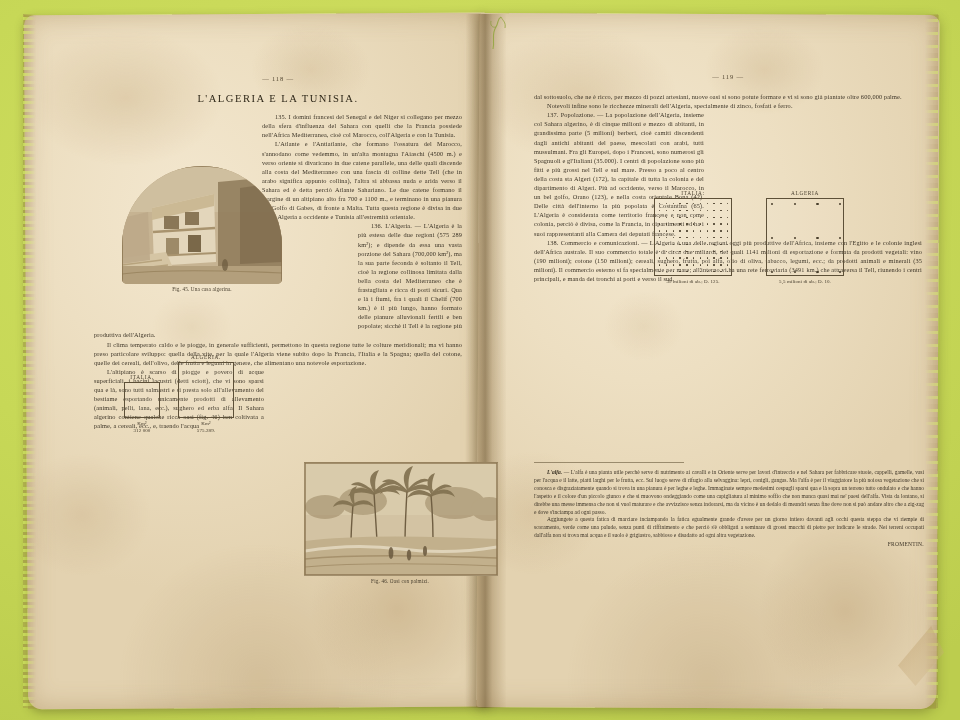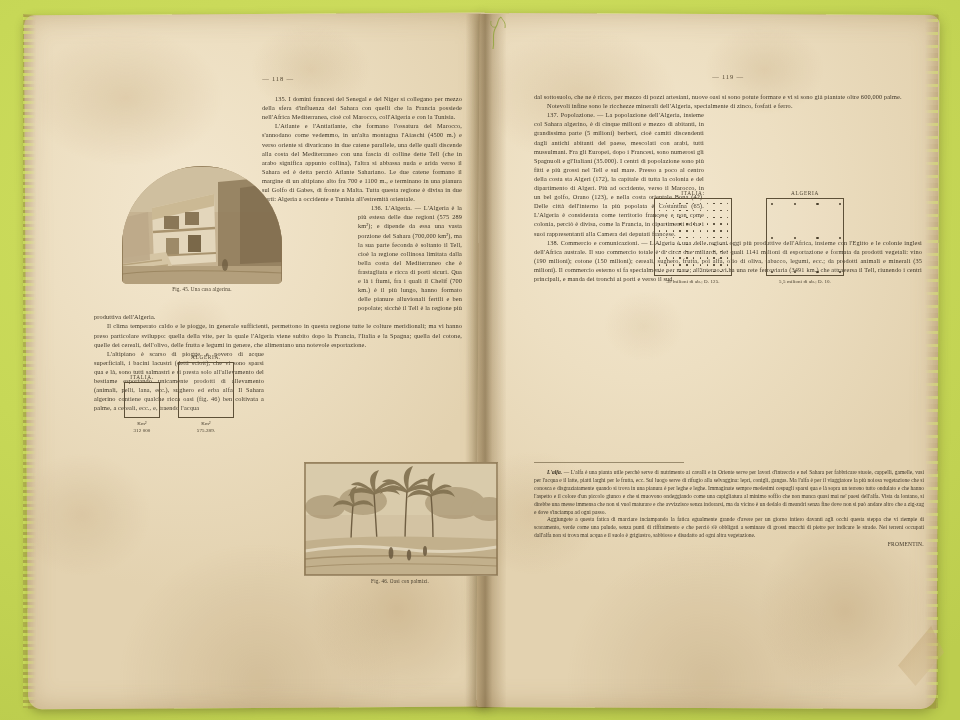--- a/index.html
+++ b/index.html
@@ -270,20 +270,21 @@
     <div id="dogear"></div>
 
     <svg id="thread" viewBox="0 0 26 34">
       <path d="M5 33 C7 24 3 18 8 11 C11 6 9 3 13 1" stroke="#9aa84a" stroke-width="1.1" fill="none"></path>
       <path d="M13 1 C15 5 18 6 17 12" stroke="#9aa84a" stroke-width=".9" fill="none"></path>
       <path d="M8 11 C4 12 2 9 3 5" stroke="#8f9e44" stroke-width=".8" fill="none"></path>
     </svg>
 
     <div class="page-text" id="text-left">
       <div class="folio">— 118 —</div>
+      <h1 class="chapter-title">L'ALGERIA E LA TUNISIA.</h1>
 
       <div style="float:left; width:168px; height:146px; shape-outside:inset(0);"></div>
 
       <p><span>135. I domini francesi del Senegal e del Niger si collegano per mezzo della sfera d'influenza del Sahara con quelli che la Francia possiede nell'Africa Mediterranea, cioè col Marocco, coll'Algeria e con la Tunisia.</span></p>
       <p><span>L'Atlante e l'Antiatlante, che formano l'ossatura del Marocco, s'annodano come vedemmo, in un'alta montagna l'Aiaschi (4500 m.) e verso oriente si divaricano in due catene parallele, una delle quali discende alla costa del Mediterraneo con una fascia di colline dette Tell (che in arabo significa appunto collina), l'altra si abbassa nuda e arida verso il Sahara ed è detta perciò Atlante Sahariano. Le due catene formano il margine di un altipiano alto fra 700 e 1100 m., e terminano in una pianura sul Golfo di Gabes, di fronte a Malta. Tutta questa regione è divisa in due parti: Algeria a occidente e Tunisia all'estremità orientale.</span></p>
 
       <div style="float:left; width:96px; height:104px; shape-outside:inset(0);"></div>
 
       <p><span>136. L'Algeria. — L'Algeria è la più estesa delle due regioni (575 289 km²); e dipende da essa una vasta porzione del Sahara (700,000 km²), ma la sua parte feconda è soltanto il Tell, cioè la regione collinosa limitata dalla bella costa del Mediterraneo che è frastagliata e ricca di porti sicuri. Qua e là i fiumi, fra i quali il Chelif (700 km.) è il più lungo, hanno formato delle pianure alluvionali fertili e ben popolate; sicchè il Tell è la regione più produttiva dell'Algeria.</span></p>
       <p><span>Il clima temperato caldo e le piogge, in generale sufficienti, permettono in questa regione tutte le colture meridionali; ma vi hanno preso particolare sviluppo: quella della vite, per la quale l'Algeria viene subito dopo la Francia, l'Italia e la Spagna; quella del cotone, quelle dei cereali, dell'olivo, delle frutta e legumi in genere, che alimentano una notevole esportazione.</span></p>

